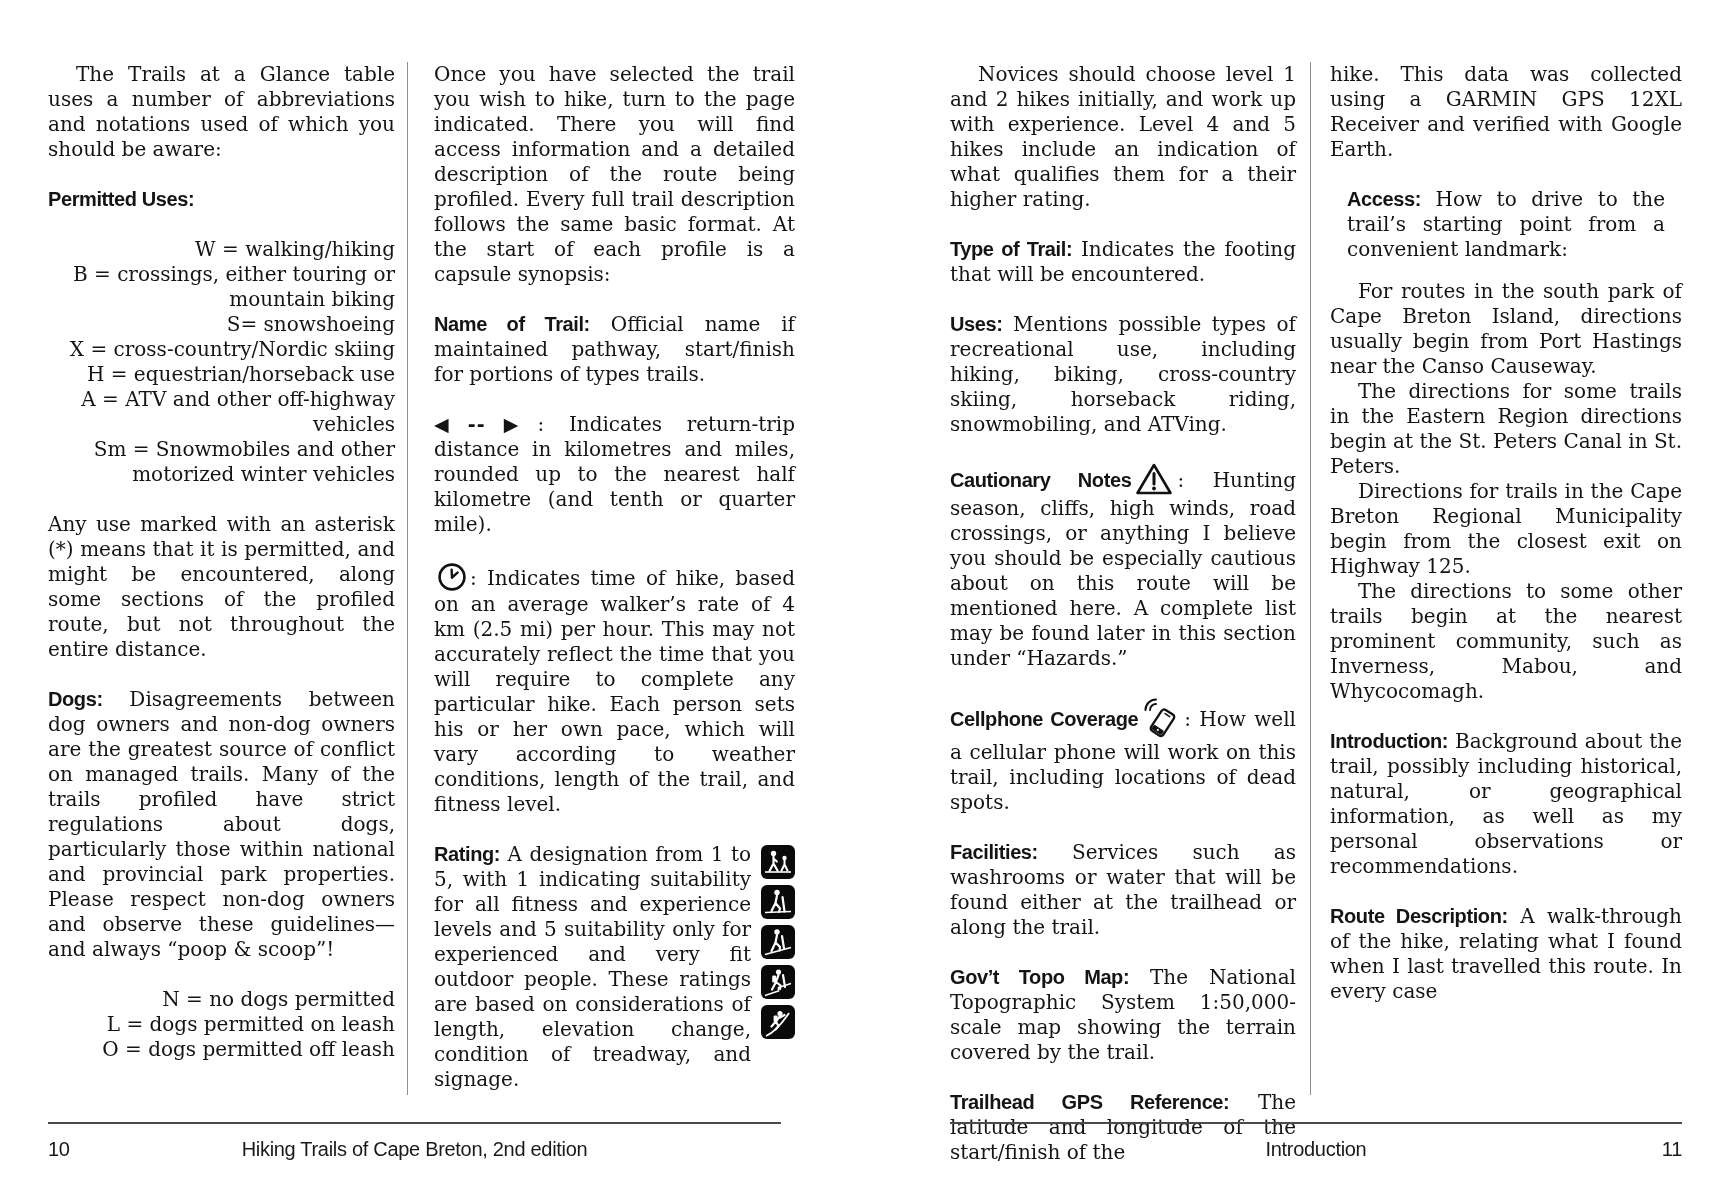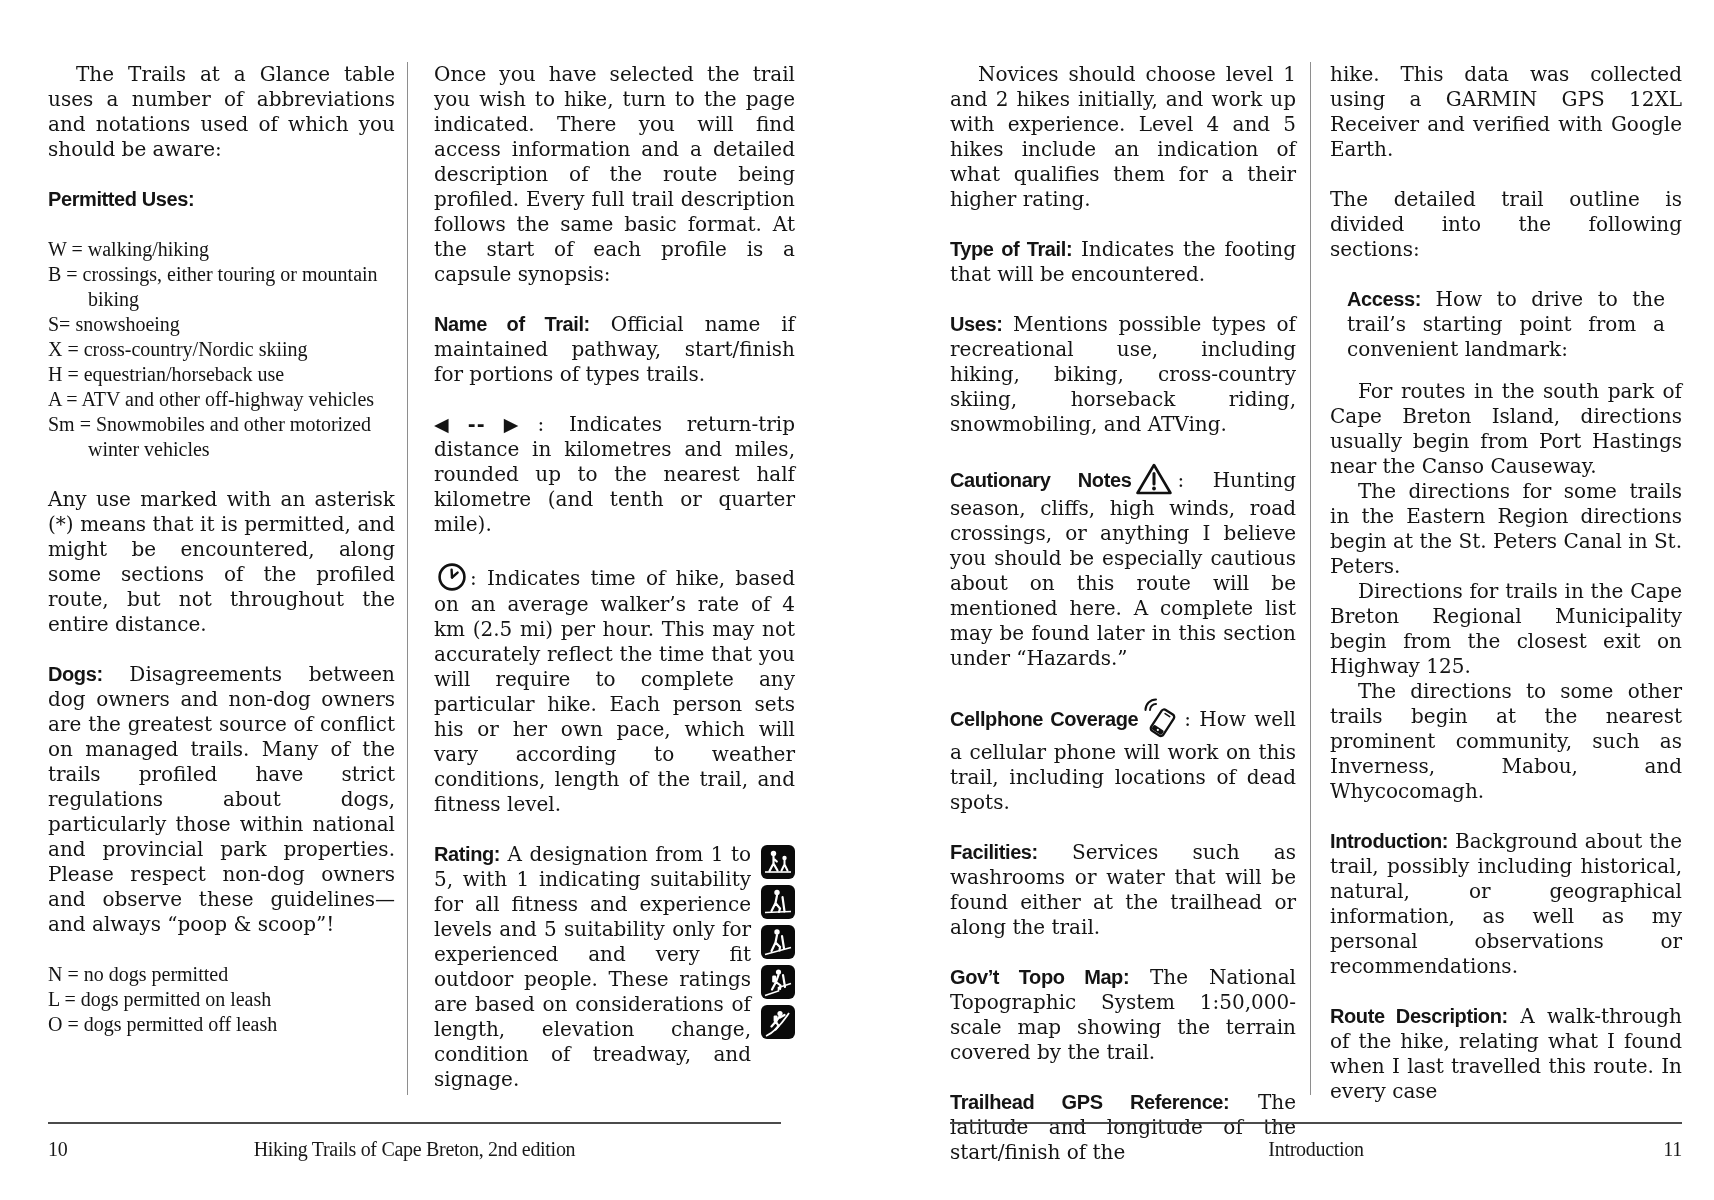--- a/index.html
+++ b/index.html
@@ -5,27 +5,27 @@
   html,body{margin:0;padding:0;background:#ffffff;}
   .canvas{position:relative;width:1714px;height:1200px;background:#ffffff;overflow:hidden;
           color:#141414;border-radius:7px;}
   .col{position:absolute;top:62px;font-family:"DejaVu Serif",serif;font-size:20px;line-height:25px;
        text-align:justify;color:#141414;}
   .col p{margin:0 0 25px 0;}
   .indent{text-indent:28px;}
   .lbl{font-family:"Liberation Sans",sans-serif;font-weight:700;letter-spacing:-0.4px;}
   .label-line{font-family:"Liberation Sans",sans-serif;font-weight:700;letter-spacing:-0.4px;margin:0;}
   ul.defs{list-style:none;margin:0 0 25px 0;padding:0;}
-  ul.defs li{padding-left:40px;text-indent:-40px;text-align:left;font-family:Liberation Serif, serif;}
+  ul.defs li{padding-left:40px;text-indent:-40px;text-align:right;}
   .sub{text-indent:28px;margin:0 !important;}
   .sub-last{margin:0 0 25px 0 !important;}
   .access-head{margin:17px !important;}
   .vrule{position:absolute;top:62px;width:1px;height:1033px;background:#8e8e8e;}
   .hrule{position:absolute;height:2px;background:#4b4b4b;}
-  .footer{position:absolute;font-family:Liberation Serif, serif;font-size:20px;
+  .footer{position:absolute;font-family:Liberation Sans, sans-serif;font-size:20px;
           letter-spacing:-0.3px;color:#191919;height:26px;}
   .fl{position:absolute;left:0;top:0;}
   .fc{position:absolute;left:0;right:0;top:0;text-align:center;}
   .fr{position:absolute;right:0;top:0;}
   .arrow-sym{font-family:"DejaVu Sans",sans-serif;font-weight:700;letter-spacing:1px;font-size:19px;}
   svg.inline-ic{vertical-align:-7px;margin:0 3px;}
   svg.warn-ic{vertical-align:-9px;margin:0 4px;}
   svg.phone-ic{vertical-align:-14px;margin:0 2px;}
   .rate-icons{float:right;width:34px;margin:3px 0 4px 10px;display:flex;flex-direction:column;gap:6px;}
   .rate-icons svg{display:block;}
@@ -129,21 +129,20 @@
         </svg><span>: How well a cellular phone will work on this trail, including locations of dead spots.</span></p>
     <p><span class="lbl">Facilities:</span> <span>Services such as washrooms or water that will be found either at the trailhead or along the trail.</span></p>
     <p><span class="lbl">Gov’t Topo Map:</span> <span>The National Topographic System 1:50,000-scale map showing the terrain covered by the trail.</span></p>
     <p><span class="lbl">Trailhead GPS Reference:</span> <span>The latitude and longitude of the start/finish of the</span></p>
   </div>
 
   <div class="vrule" style="left:1310px;"></div>
 
   <div class="col" style="left:1330px;width:352px;">
     <p>hike. This data was collected using a GARMIN GPS 12XL Receiver and verified with Google Earth.</p>
-    <p>The detailed trail outline is divided into the following sections:</p>
     <p class="access-head"><span class="lbl">Access:</span> <span>How to drive to the trail’s starting point from a convenient landmark:</span></p>
     <p class="sub">For routes in the south park of Cape Breton Island, directions usually begin from Port Hastings near the Canso Causeway.</p>
     <p class="sub">The directions for some trails in the Eastern Region directions begin at the St. Peters Canal in St. Peters.</p>
     <p class="sub">Directions for trails in the Cape Breton Regional Municipality begin from the closest exit on Highway 125.</p>
     <p class="sub sub-last">The directions to some other trails begin at the nearest prominent community, such as Inverness, Mabou, and Whycocomagh.</p>
     <p><span class="lbl">Introduction:</span> <span>Background about the trail, possibly including historical, natural, or geographical information, as well as my personal observations or recommendations.</span></p>
     <p><span class="lbl">Route Description:</span> <span>A walk-through of the hike, relating what I found when I last travelled this route. In every case</span></p>
   </div>
 
   <div class="hrule" style="left:48px;top:1122px;width:733px;"></div>

